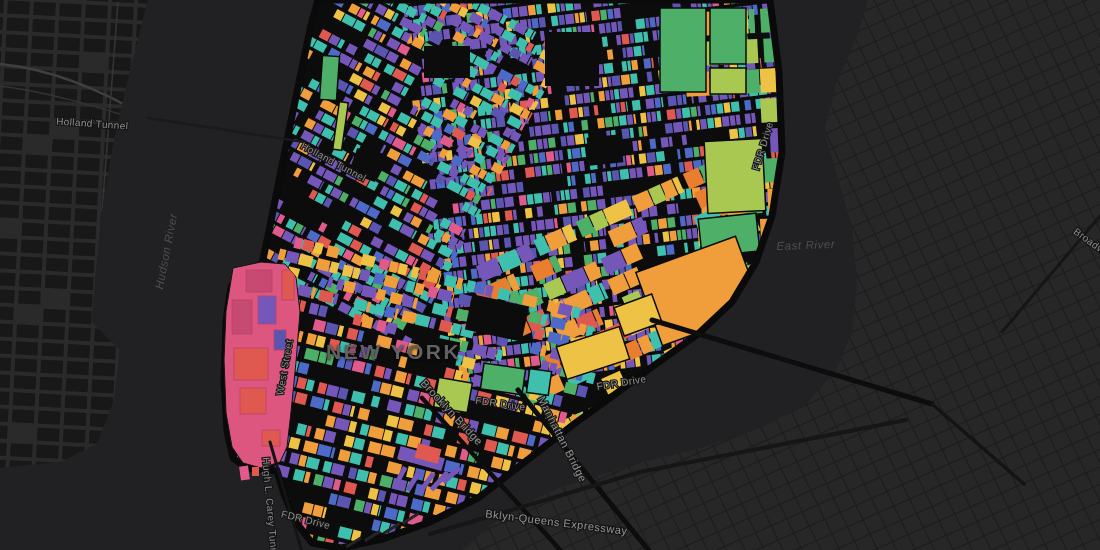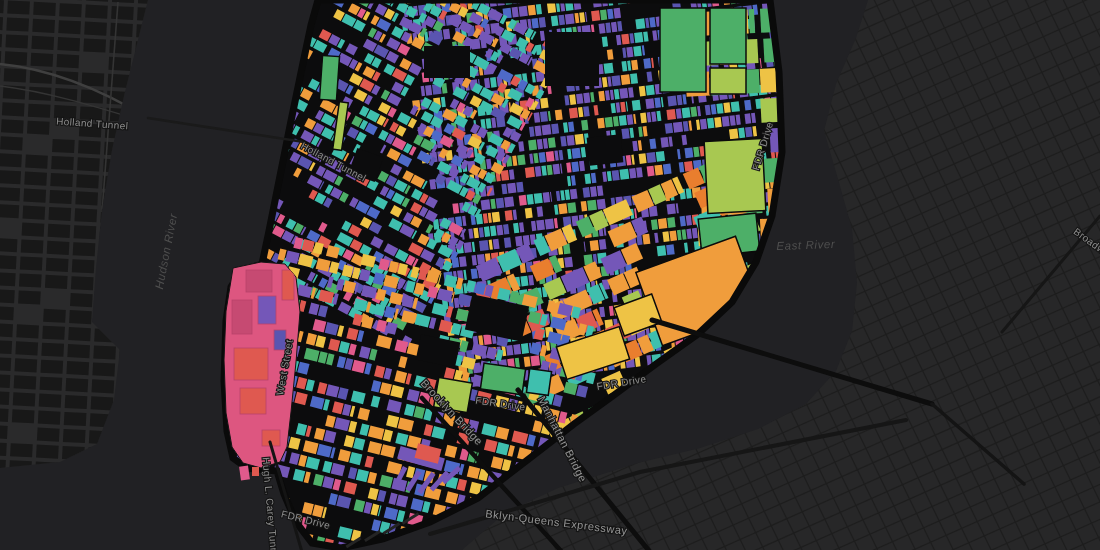--- a/index.html
+++ b/index.html
@@ -2987,13 +2987,14 @@
       <text x="766" y="147" class="lbl-road" transform="rotate(-73 766 147)">FDR Drive</text>
       <text x="500" y="407" class="lbl-road" transform="rotate(8 500 407)">FDR Drive</text>
       <text x="622" y="386" class="lbl-road" transform="rotate(-9 622 386)">FDR Drive</text>
       <text x="305" y="523" class="lbl-road" transform="rotate(14 305 523)">FDR Drive</text>
       <text x="559" y="441" class="lbl-road-lg" transform="rotate(63 559 441)">Manhattan Bridge</text>
       <text x="449" y="415" class="lbl-road-lg" transform="rotate(47 449 415)">Brooklyn Bridge</text>
       <text x="267" y="510" class="lbl-road" transform="rotate(85 267 510)">Hugh L. Carey Tunnel</text>
       <text x="556" y="526" class="lbl-road-lg" transform="rotate(7 556 526)">Bklyn-Queens Expressway</text>
       <text x="1092" y="247" class="lbl-road" transform="rotate(36 1092 247)">Broadway</text>
     </svg>
+  <div class="city-label">NEW YORK</div>
 </div>
 
 </body></html>

